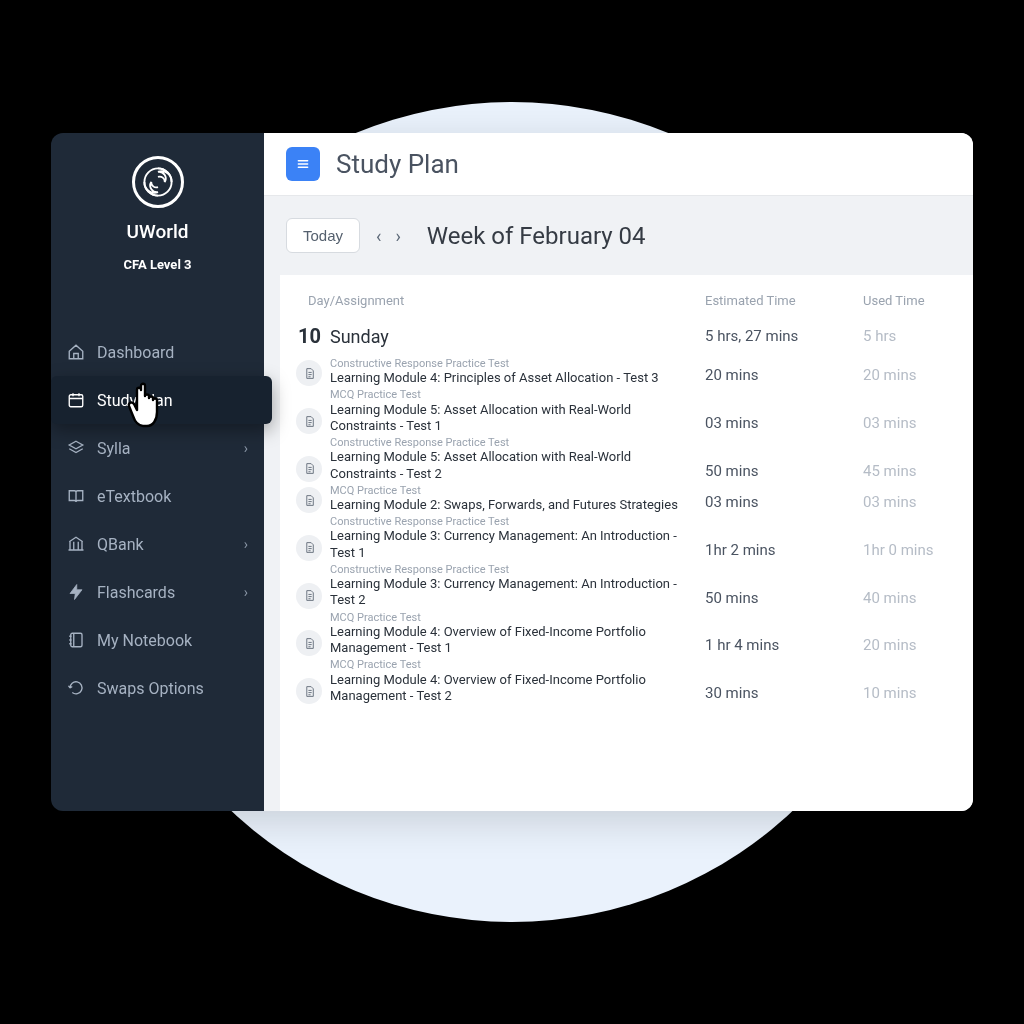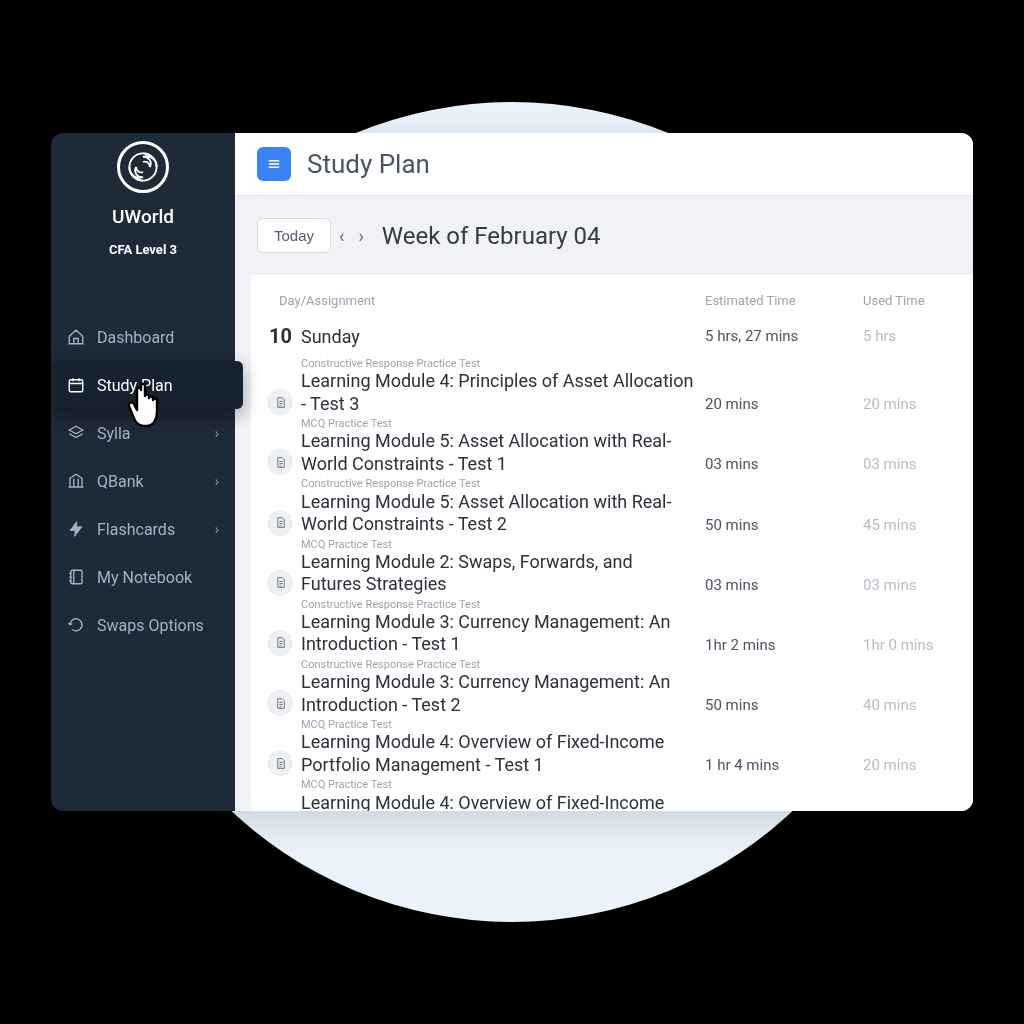--- a/index.html
+++ b/index.html
@@ -28,25 +28,25 @@
     top: 133px;
     width: 922px;
     height: 678px;
     display: flex;
     border-radius: 12px;
     overflow: visible;
     box-shadow: 0 10px 40px rgba(0,0,0,0.15);
     z-index: 2;
   }
   .sidebar {
-    width: 184px;
+    width: 213px;
     background: #1f2a38;
     color: #dfe5ec;
     border-radius: 12px 0 0 12px;
-    padding-top: 8px;
+    padding-top: 23px;
     position: relative;
   }
   .brand {
     display: flex;
     flex-direction: column;
     align-items: center;
     padding-bottom: 18px;
   }
   .brand-logo {
     width: 52px;
@@ -138,21 +138,21 @@
   .menu-btn svg { width: 16px; height: 16px; }
   .page-title {
     font-size: 26px;
     color: #4a5361;
     font-weight: 400;
   }
   .weekbar {
     padding: 22px 22px;
     display: flex;
     align-items: center;
-    gap: 8px;
+    gap: 16px;
   }
   .today-btn {
     background: #fff;
     border: 1px solid #d7dbe0;
     border-radius: 6px;
     padding: 8px 16px;
     font-size: 15px;
     color: #55606e;
     cursor: pointer;
   }
@@ -238,21 +238,21 @@
   .assign-main {
     flex: 1;
     padding-right: 8px;
   }
   .assign-type {
     font-size: 11px;
     color: #9aa3af;
     line-height: 1.2;
   }
   .assign-title {
-    font-size: 18px;
+    font-size: 13px;
     color: #2a313a;
     line-height: 1.25;
   }
   .assign-est {
     flex: 0 0 158px;
     font-size: 15px;
     color: #4a5361;
     display: flex;
     align-items: flex-end;
     padding-bottom: 2px;
@@ -318,20 +318,28 @@
       <div class="nav-item">
         <span class="ico">
           <svg viewBox="0 0 24 24" fill="none" stroke-width="1.8">
               <path d="M12 3 L21 8 L12 13 L3 8 Z M3 13 L12 18 L21 13"></path>
             </svg>
         </span>
         <span>Sylla</span>
         <span class="chev">›</span>
       </div>
 
+      <div class="nav-item">
+        <span class="ico">
+          <svg viewBox="0 0 24 24" fill="none" stroke-width="1.8">
+              <path d="M3 5 H10 A2 2 0 0 1 12 7 V20 A2 2 0 0 0 10 18 H3 Z M21 5 H14 A2 2 0 0 0 12 7 V20 A2 2 0 0 1 14 18 H21 Z"></path>
+            </svg>
+        </span>
+        <span>eTextbook</span>
+      </div>
 
       <div class="nav-item">
         <span class="ico">
           <svg viewBox="0 0 24 24" fill="none" stroke-width="1.8">
               <path d="M3 9 L12 3 L21 9 M4 9 V19 M9 9 V19 M15 9 V19 M20 9 V19 M2 20 H22"></path>
             </svg>
         </span>
         <span>QBank</span>
         <span class="chev">›</span>
       </div>

